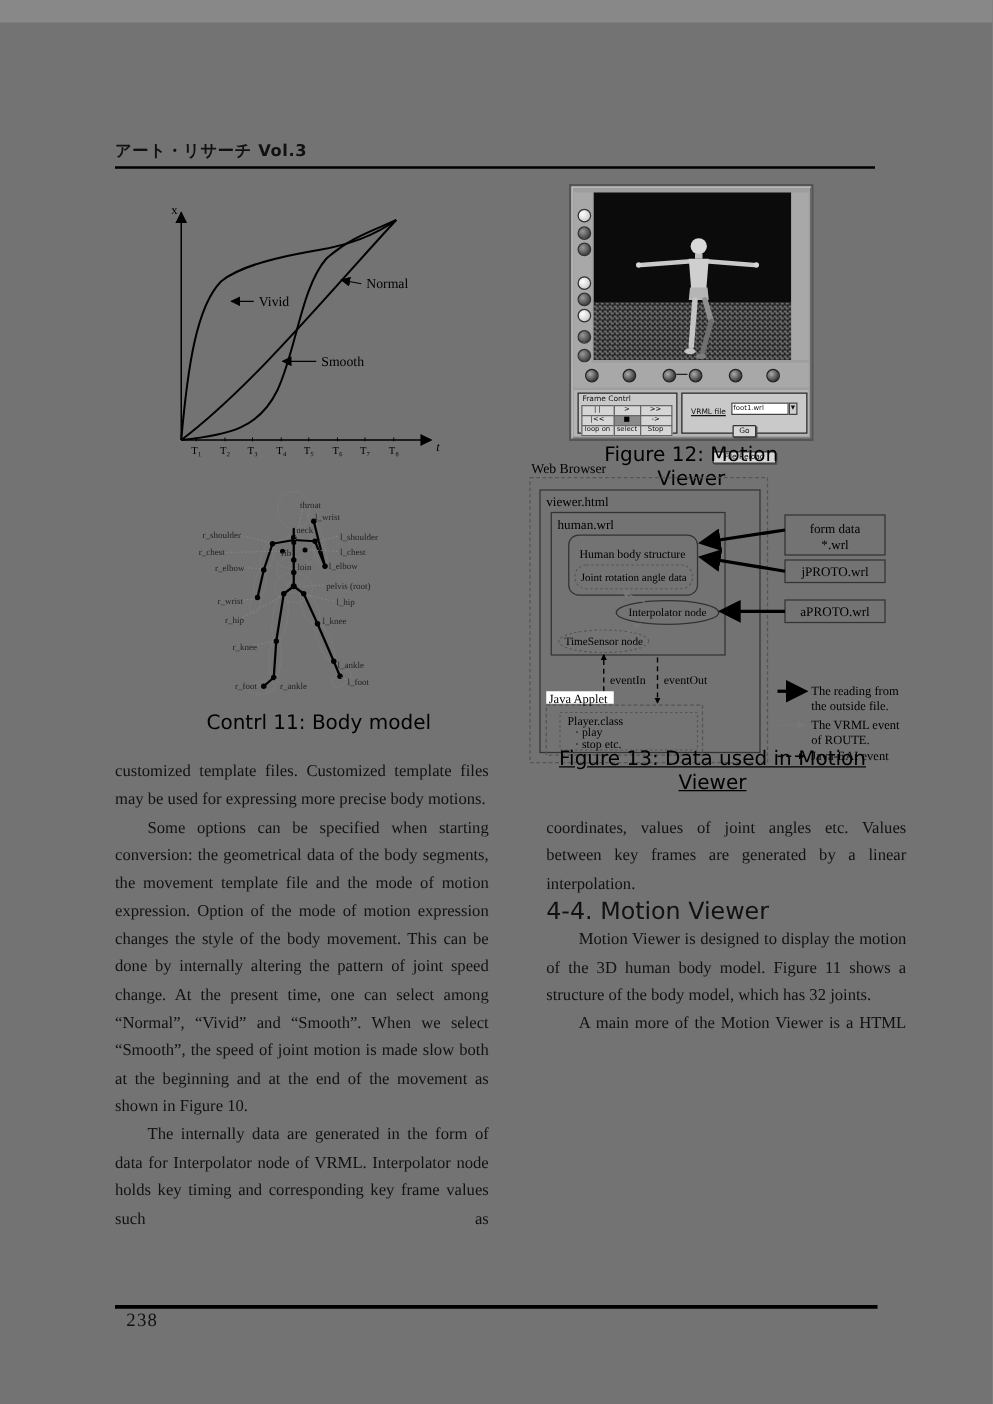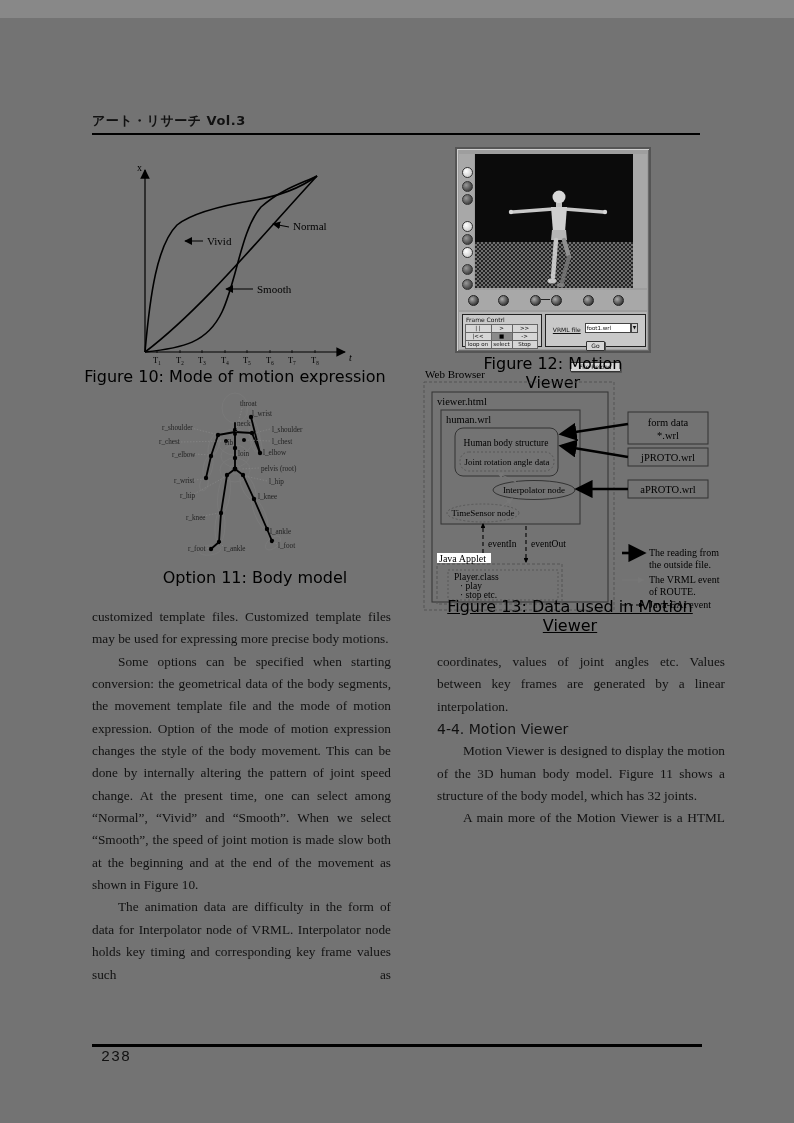--- a/index.html
+++ b/index.html
@@ -9,21 +9,21 @@
   
   #hdr{left:92px;top:94px;width:608px;border-bottom:2px solid #000;padding-bottom:3px;
        font-family:"DejaVu Sans",sans-serif;font-size:13px;font-weight:600;letter-spacing:.5px;}
   
   .caption{font-family:"DejaVu Sans",sans-serif;font-size:16px;text-align:center;color:#000;}
   
   .col{font-size:13.3px;line-height:22.35px;text-align:justify;}
   .col p{margin:0;}
   .col p.ind{text-indent:26px;}
   .col p.cont-end{text-align-last:justify;}
-  .subhead{font-family:"DejaVu Sans",sans-serif;font-size:14px;margin:21px 0 0 0;text-align:left;}
+  .subhead{font-family:"DejaVu Sans",sans-serif;font-size:19px;margin:21px 0 0 0;text-align:left;}
   
   #fig12{background:#9e9e9e;border:2px solid #555;box-shadow:inset 1px 1px 0 #cfcfcf, inset -1px -1px 0 #6a6a6a;}
   .vbtn{position:absolute;left:3px;width:9px;height:9px;border-radius:50%;border:1px solid #333;}
   .vbtn.light{background:radial-gradient(circle at 35% 35%,#fff,#bbb);}
   .vbtn.dark{background:radial-gradient(circle at 35% 35%,#999,#222);}
   .hbtn{position:absolute;top:5px;width:9px;height:9px;border-radius:50%;border:1px solid #222;
         background:radial-gradient(circle at 35% 35%,#aaa,#111);}
   .floor{background-image:conic-gradient(#6e6e6e 25%, #232323 0 50%, #6e6e6e 0 75%, #232323 0);background-size:4px 4px;}
   .panelbox{border:1px solid #222;background:#c9c9c9;}
   .fc-title{font-family:"DejaVu Sans",sans-serif;font-size:6px;padding:1px 0 0 3px;}
@@ -32,21 +32,21 @@
   .fc-cell{border:1px solid #666;height:7px;line-height:7px;overflow:hidden;background:#d6d6d6;margin:-0.5px;}
   .fc-cell.pressed{background:#8a8a8a;color:#000;}
   .tiny{font-family:"DejaVu Sans",sans-serif;font-size:6px;}
   .combo{display:inline-block;background:#fff;border:1px solid #444;font-size:5.5px;
          font-family:"DejaVu Sans",sans-serif;height:8px;line-height:8px;padding:0 1px;vertical-align:middle;}
   .btn3d{display:inline-block;background:#d6d6d6;border:1px solid #333;border-radius:1px;
          box-shadow:1px 1px 0 #555;font-family:"DejaVu Sans",sans-serif;font-size:6px;
          padding:0px 4px;line-height:8px;vertical-align:middle;}
   
   #footline{left:92px;top:1026px;width:610px;border-top:3px solid #000;}
-  #pgnum{left:101px;top:1031px;font-family:Liberation Mono, monospace;font-size:15px;letter-spacing:1px;}
+  #pgnum{left:101px;top:1031px;font-family:Liberation Serif, serif;font-size:15px;letter-spacing:1px;}
   svg text{font-family:"Liberation Serif",serif;}
 </style>
 </head>
 <body>
 
 <div id="page">
 
   <div id="hdr" class="abs">アート・リサーチ Vol.3</div>
 
   <svg class="abs" style="left:95px;top:142px;" width="350" height="206" viewBox="0 0 350 206">
@@ -86,21 +86,20 @@
     <path d="M50,192 C55,135 62,85 82,65 C98,52 130,45 160,40 C190,35 208,26 222,16" fill="none" stroke="#000" stroke-width="1.6"></path>
     <path d="M50,192 C88,188 112,183 127,152 C142,120 146,70 166,47 C186,29 208,23 222,16" fill="none" stroke="#000" stroke-width="1.6"></path>
 
     <line x1="108" y1="81" x2="90" y2="81" stroke="#000" stroke-width="1" marker-end="url(#a10)"></line>
     <text x="112" y="85" font-size="11">Vivid</text>
     <line x1="194" y1="67" x2="178" y2="64" stroke="#000" stroke-width="1" marker-end="url(#a10)"></line>
     <text x="198" y="70" font-size="11">Normal</text>
     <line x1="158" y1="129" x2="131" y2="129" stroke="#000" stroke-width="1" marker-end="url(#a10)"></line>
     <text x="162" y="133" font-size="11">Smooth</text>
   </svg>
-  <div class="abs caption" style="left:75px;top:349px;width:320px;">Figure 10: Mode of motion expression</div>
 
   <svg class="abs" style="left:140px;top:374px;" width="230" height="174" viewBox="0 0 230 174">
 
     <g fill="none" stroke="#7a7a7a" stroke-width="0.8">
       <ellipse cx="95" cy="16" rx="13" ry="15"></ellipse>
       <ellipse cx="95" cy="50" rx="17" ry="13"></ellipse>
       <ellipse cx="95" cy="64" rx="14" ry="11"></ellipse>
       <ellipse cx="95" cy="78" rx="15" ry="12"></ellipse>
       <ellipse cx="74" cy="53" rx="5" ry="12" transform="rotate(18 74 53)"></ellipse>
       <ellipse cx="68" cy="75" rx="4.5" ry="12" transform="rotate(12 68 75)"></ellipse>
@@ -194,21 +193,21 @@
       <text x="129" y="92">l_hip</text>
       <text x="40" y="106">r_hip</text>
       <text x="118" y="107">l_knee</text>
       <text x="46" y="128">r_knee</text>
       <text x="130" y="142">l_ankle</text>
       <text x="48" y="159">r_foot</text>
       <text x="84" y="159">r_ankle</text>
       <text x="138" y="156">l_foot</text>
     </g>
   </svg>
-  <div class="abs caption" style="left:140px;top:550px;width:230px;">Option 11: Body model</div>
+  <div class="abs caption" style="left:140px;top:550px;width:230px;">Contrl 11: Body model</div>
 
   <div id="fig12" class="abs" style="left:455px;top:129px;width:192px;height:202px;">
 
     <div class="abs" style="left:2px;top:5px;width:15px;height:156px;background:#a8a8a8;">
       <div class="vbtn light" style="top:13px;"></div>
       <div class="vbtn dark" style="top:27px;"></div>
       <div class="vbtn dark" style="top:40px;"></div>
       <div class="vbtn light" style="top:67px;"></div>
       <div class="vbtn dark" style="top:80px;"></div>
       <div class="vbtn light" style="top:93px;"></div>
@@ -343,21 +342,21 @@
     <text x="229" y="215" font-size="10">The VRML event</text>
     <text x="229" y="227" font-size="10">of ROUTE.</text>
     <line x1="202" y1="237" x2="223" y2="237" stroke="#000" stroke-width="1.1" stroke-dasharray="4,3" marker-end="url(#mB)"></line>
     <text x="229" y="240" font-size="10">Java-EAI event</text>
   </svg>
   <div class="abs caption" style="left:425px;top:579px;width:290px;text-decoration:underline;">Figure 13: Data used in Motion Viewer</div>
 
   <div class="abs col" style="left:92px;top:588px;width:299px;">
     <p>customized template files. Customized template files may be used for expressing more precise body motions.</p>
     <p class="ind">Some options can be specified when starting conversion: the geometrical data of the body segments, the movement template file and the mode of motion expression. Option of the mode of motion expression changes the style of the body movement. This can be done by internally altering the pattern of joint speed change. At the present time, one can select among “Normal”, “Vivid” and “Smooth”. When we select “Smooth”, the speed of joint motion is made slow both at the beginning and at the end of the movement as shown in Figure 10.</p>
-    <p class="ind cont-end">The animation data are difficulty in the form of data for Interpolator node of VRML. Interpolator node holds key timing and corresponding key frame values such as</p>
+    <p class="ind cont-end">The internally data are generated in the form of data for Interpolator node of VRML. Interpolator node holds key timing and corresponding key frame values such as</p>
   </div>
 
   <div class="abs col" style="left:437px;top:633px;width:288px;">
     <p>coordinates, values of joint angles etc. Values between key frames are generated by a linear interpolation.</p>
     <p class="subhead">4-4. Motion Viewer</p>
     <p class="ind">Motion Viewer is designed to display the motion of the 3D human body model. Figure 11 shows a structure of the body model, which has 32 joints.</p>
     <p class="ind cont-end">A main more of the Motion Viewer is a HTML</p>
   </div>
 
   <div id="footline" class="abs"></div>

